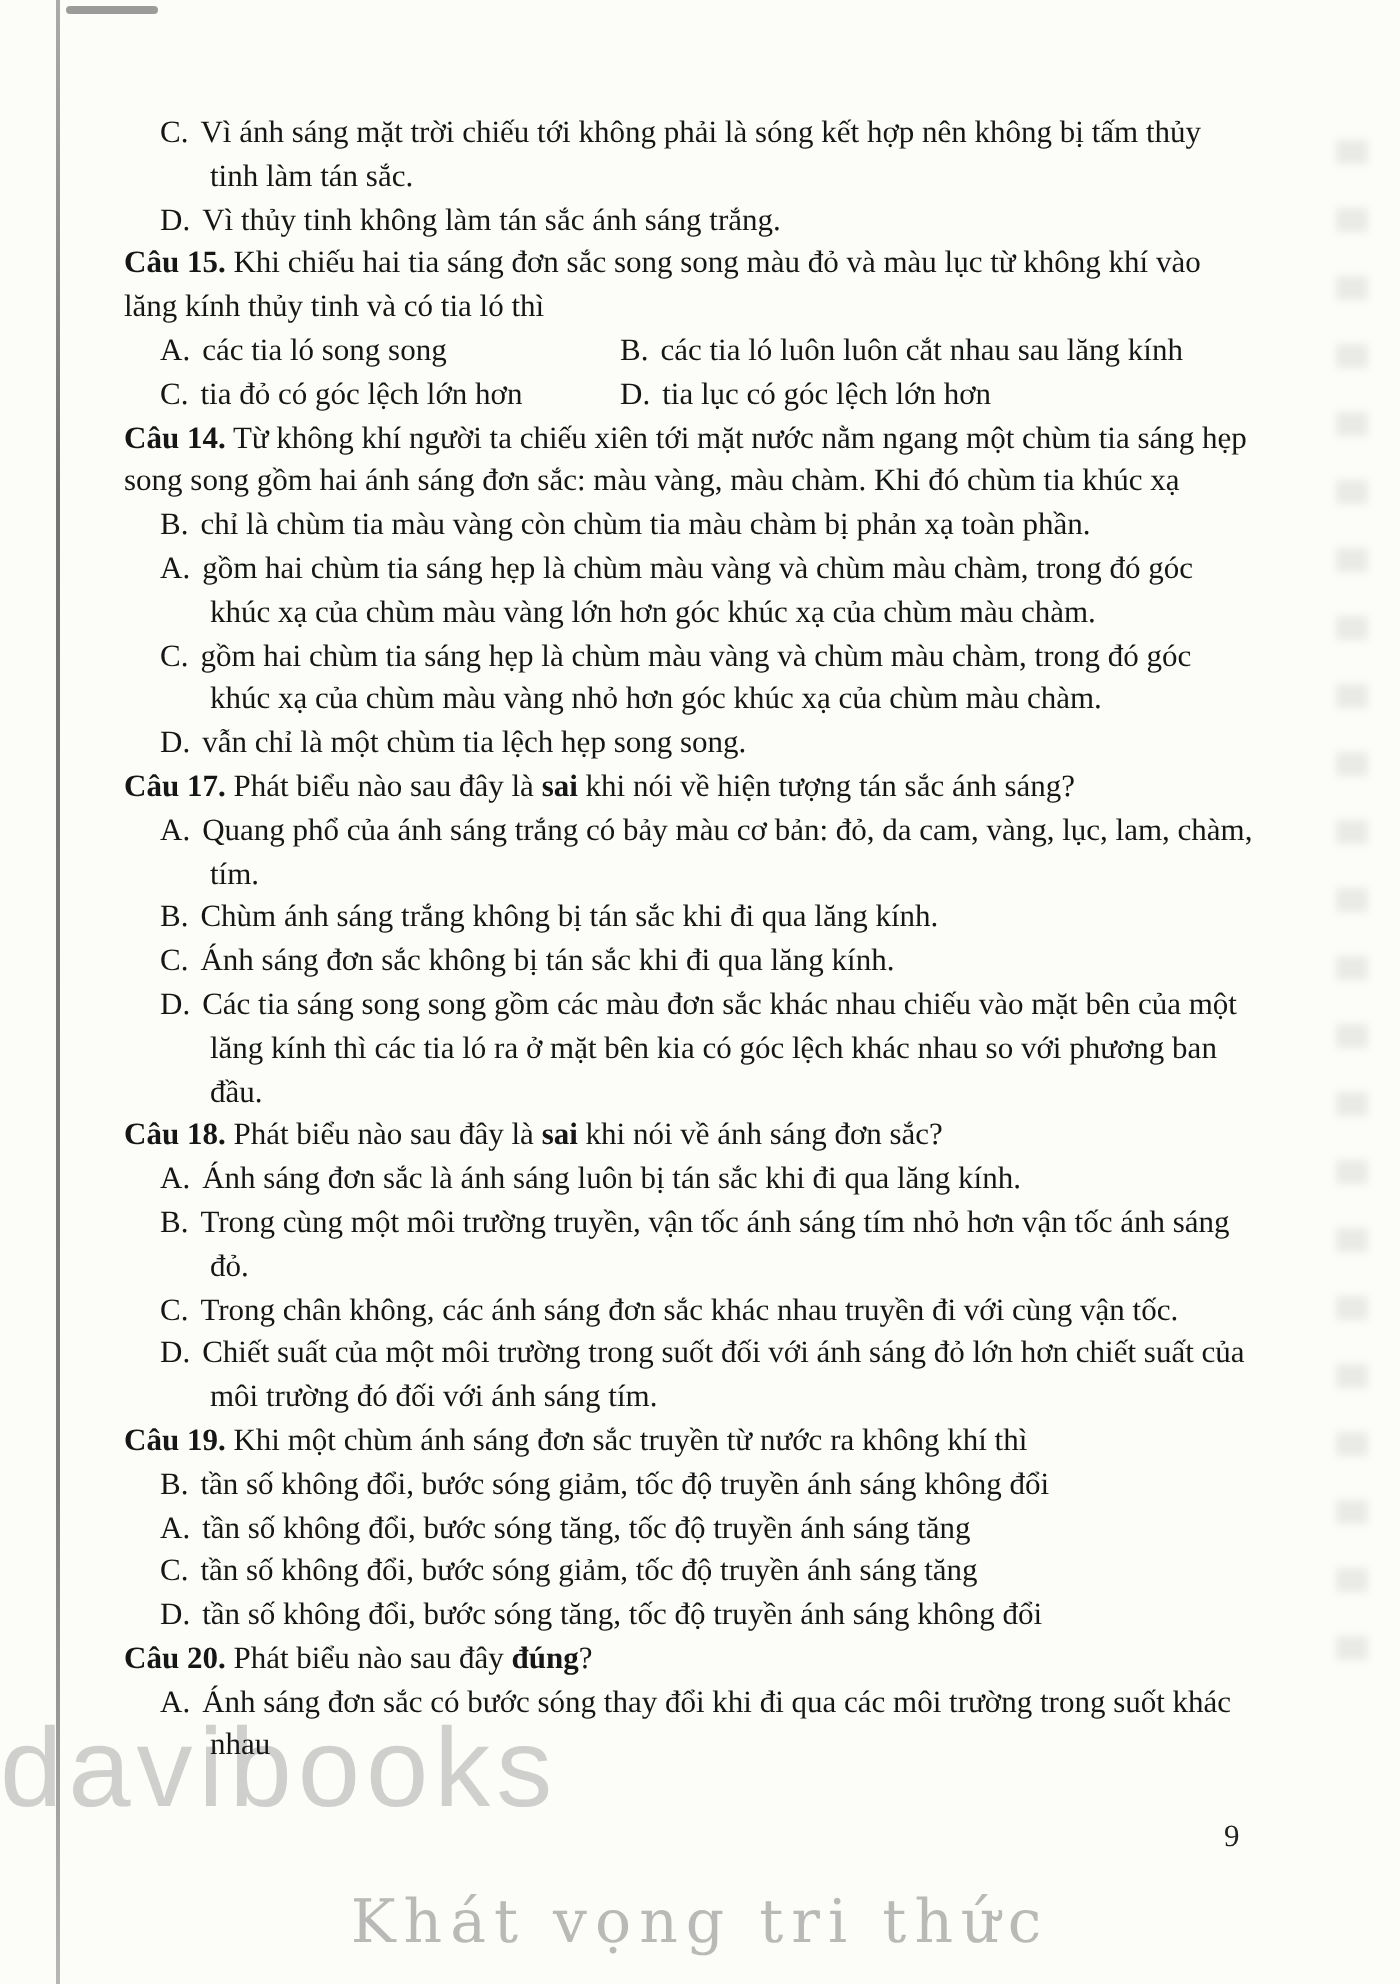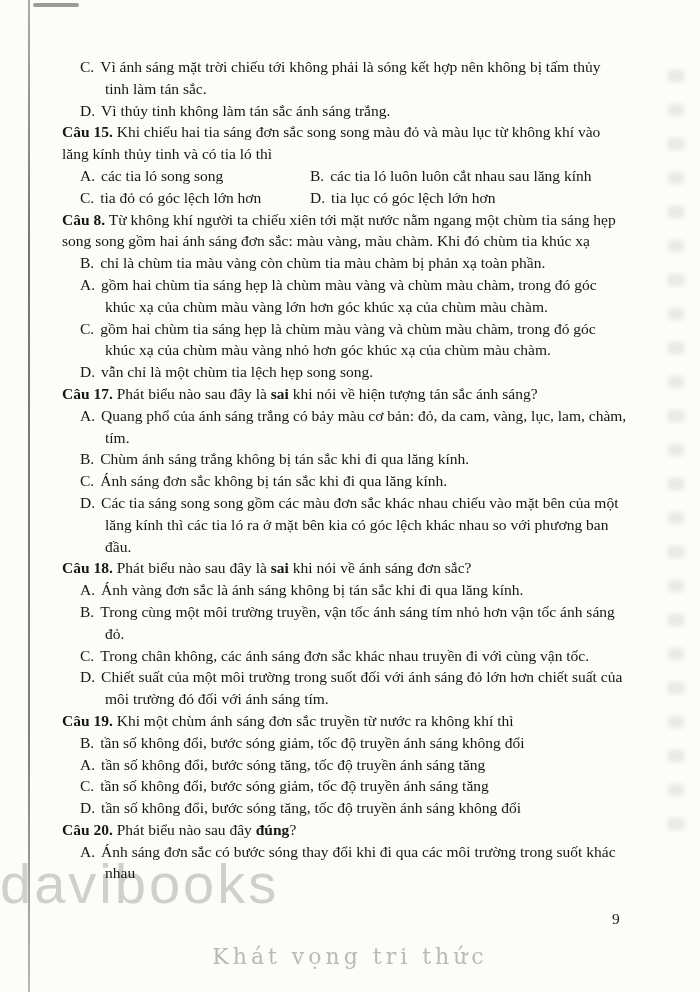--- a/index.html
+++ b/index.html
@@ -42,21 +42,21 @@
   .opt-grid p { text-indent: 0; padding-left: 0; }
   .opt-grid .c1 { padding-left: 18px; }
   .watermark-brand {
     position: absolute; left: 0; top: 856px; width: 700px;
     font-size: 56px; line-height: 1;
     color: rgba(145,145,145,.42); letter-spacing: 3px;
     font-family: Liberation Sans, sans-serif; z-index: 1;
   }
   .watermark-slogan {
     position: absolute; left: 0; top: 944px; width: 700px;
-    text-align: center; font-size: 22px; line-height: 1.2;
+    text-align: center; font-size: 30px; line-height: 1.2;
     color: rgba(130,130,130,.55); letter-spacing: 4px;
     font-family: "DejaVu Serif", serif; z-index: 1;
   }
   .page-number {
     position: absolute; left: 612px; top: 910px;
     font-size: 15.5px; color: #222; z-index: 2;
   }
 </style>
 </head>
 <body>
@@ -79,38 +79,38 @@
       <p class="stem"><b class="q-label">Câu 15.</b> <span>Khi chiếu hai tia sáng đơn sắc song song màu đỏ và màu lục từ không khí vào lăng kính thủy tinh và có tia ló thì</span><b class="stem-bold"></b><span></span></p>
       <div class="opt-grid">
         <p class="c1"><span class="opt-label">A.</span><span>các tia ló song song</span></p>
         <p><span class="opt-label">B.</span><span>các tia ló luôn luôn cắt nhau sau lăng kính</span></p>
         <p class="c1"><span class="opt-label">C.</span><span>tia đỏ có góc lệch lớn hơn</span></p>
         <p><span class="opt-label">D.</span><span>tia lục có góc lệch lớn hơn</span></p>
       </div>
     </div>
 
     <div class="question">
-      <p class="stem"><b class="q-label">Câu 8.</b> <span>Từ không khí người ta chiếu xiên tới mặt nước nằm ngang một chùm tia sáng hẹp song song gồm hai ánh sáng đơn sắc: màu vàng, màu chàm. Khi đó chùm tia khúc xạ</span><b class="stem-bold"></b><span></span></p>
+      <p class="stem"><b class="q-label">Câu 14.</b> <span>Từ không khí người ta chiếu xiên tới mặt nước nằm ngang một chùm tia sáng hẹp song song gồm hai ánh sáng đơn sắc: màu vàng, màu chàm. Khi đó chùm tia khúc xạ</span><b class="stem-bold"></b><span></span></p>
       <p class="option"><span class="opt-label">B.</span><span>chỉ là chùm tia màu vàng còn chùm tia màu chàm bị phản xạ toàn phần.</span></p>
       <p class="option"><span class="opt-label">A.</span><span>gồm hai chùm tia sáng hẹp là chùm màu vàng và chùm màu chàm, trong đó góc khúc xạ của chùm màu vàng lớn hơn góc khúc xạ của chùm màu chàm.</span></p>
       <p class="option"><span class="opt-label">C.</span><span>gồm hai chùm tia sáng hẹp là chùm màu vàng và chùm màu chàm, trong đó góc khúc xạ của chùm màu vàng nhỏ hơn góc khúc xạ của chùm màu chàm.</span></p>
       <p class="option"><span class="opt-label">D.</span><span>vẫn chỉ là một chùm tia lệch hẹp song song.</span></p>
     </div>
 
     <div class="question">
       <p class="stem"><b class="q-label">Câu 17.</b> <span>Phát biểu nào sau đây là </span><b class="stem-bold">sai</b><span> khi nói về hiện tượng tán sắc ánh sáng?</span></p>
       <p class="option"><span class="opt-label">A.</span><span>Quang phổ của ánh sáng trắng có bảy màu cơ bản: đỏ, da cam, vàng, lục, lam, chàm, tím.</span></p>
       <p class="option"><span class="opt-label">B.</span><span>Chùm ánh sáng trắng không bị tán sắc khi đi qua lăng kính.</span></p>
       <p class="option"><span class="opt-label">C.</span><span>Ánh sáng đơn sắc không bị tán sắc khi đi qua lăng kính.</span></p>
       <p class="option"><span class="opt-label">D.</span><span>Các tia sáng song song gồm các màu đơn sắc khác nhau chiếu vào mặt bên của một lăng kính thì các tia ló ra ở mặt bên kia có góc lệch khác nhau so với phương ban đầu.</span></p>
     </div>
 
     <div class="question">
       <p class="stem"><b class="q-label">Câu 18.</b> <span>Phát biểu nào sau đây là </span><b class="stem-bold">sai</b><span> khi nói về ánh sáng đơn sắc?</span></p>
-      <p class="option"><span class="opt-label">A.</span><span>Ánh vàng đơn sắc là ánh sáng không bị tán sắc khi đi qua lăng kính.</span></p>
+      <p class="option"><span class="opt-label">A.</span><span>Ánh sáng đơn sắc là ánh sáng luôn bị tán sắc khi đi qua lăng kính.</span></p>
       <p class="option"><span class="opt-label">B.</span><span>Trong cùng một môi trường truyền, vận tốc ánh sáng tím nhỏ hơn vận tốc ánh sáng đỏ.</span></p>
       <p class="option"><span class="opt-label">C.</span><span>Trong chân không, các ánh sáng đơn sắc khác nhau truyền đi với cùng vận tốc.</span></p>
       <p class="option"><span class="opt-label">D.</span><span>Chiết suất của một môi trường trong suốt đối với ánh sáng đỏ lớn hơn chiết suất của môi trường đó đối với ánh sáng tím.</span></p>
     </div>
 
     <div class="question">
       <p class="stem"><b class="q-label">Câu 19.</b> <span>Khi một chùm ánh sáng đơn sắc truyền từ nước ra không khí thì</span><b class="stem-bold"></b><span></span></p>
       <p class="option"><span class="opt-label">B.</span><span>tần số không đổi, bước sóng giảm, tốc độ truyền ánh sáng không đổi</span></p>
       <p class="option"><span class="opt-label">A.</span><span>tần số không đổi, bước sóng tăng, tốc độ truyền ánh sáng tăng</span></p>
       <p class="option"><span class="opt-label">C.</span><span>tần số không đổi, bước sóng giảm, tốc độ truyền ánh sáng tăng</span></p>

